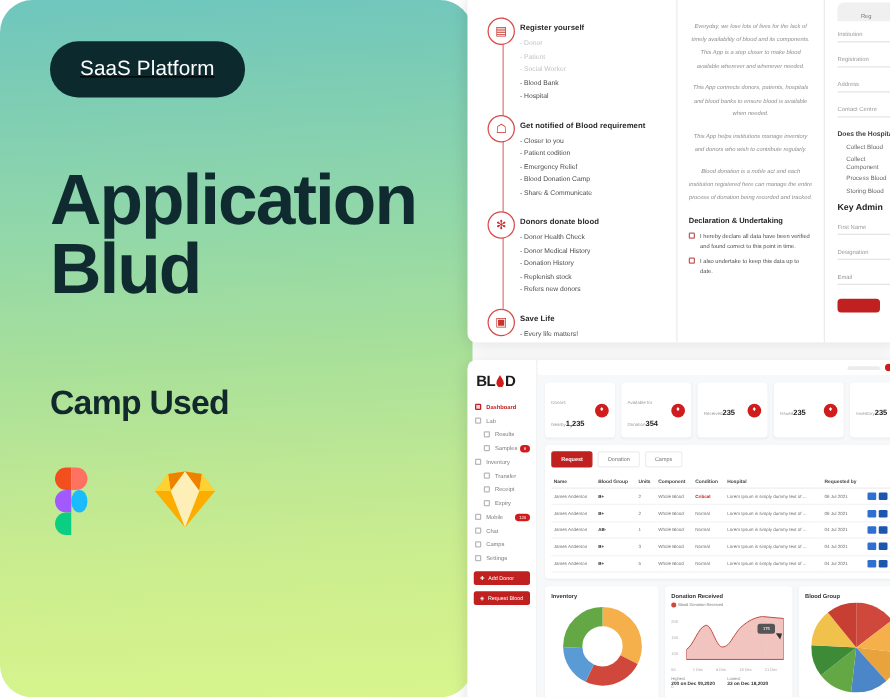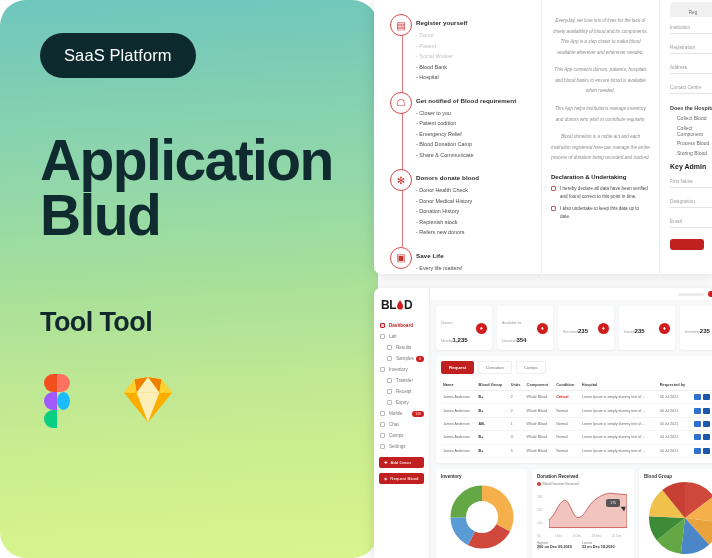--- a/index.html
+++ b/index.html
@@ -9,21 +9,21 @@
   .canvas { position:relative; width:712px; height:558px; overflow:hidden; background:#fff; }
 
   
   .hero {
     position:absolute; left:0; top:0; width:378px; height:558px;
     border-radius:26px;
     background:linear-gradient(177deg,#6ec6bd 0%, #7ecdb4 14%, #93d8a8 34%,
                #a9e099 52%, #bfe893 68%, #cdee8e 82%, #d8f58d 100%);
     overflow:hidden;
   }
-  .pills { position:absolute; left:40px; top:33px; display:flex; gap:18px; }
+  .pills { position:absolute; left:40px; top:33px; display:flex; gap:18px;text-decoration:underline; }
   .pill {
     background:#0c2a2e; color:#fff; border-radius:30px;
     padding:13px 24px; font-size:16.5px; letter-spacing:.1px; white-space:nowrap;
     font-weight:400;
   }
   .hero-title {
     position:absolute; left:40px; top:133px; width:330px;
     color:#0f2b30; font-weight:bold; font-size:57px; line-height:.97;
     letter-spacing:-1.6px;
   }
@@ -171,21 +171,21 @@
 
     <div class="pills">
       <div class="pill">SaaS Platform</div>
     </div>
 
     <div class="hero-title">
       <span>Application</span>
       <span>Blud</span>
     </div>
 
-    <div class="tool-used">Tool Tool</div>
+    <div class="tool-used">Camp Used</div>
 
     <div class="tools">
       <div class="tool">
         <div class="figma">
           <i class="fg fg-a"></i>
           <i class="fg fg-b"></i>
           <i class="fg fg-c"></i>
           <i class="fg fg-d"></i>
           <i class="fg fg-e"></i>
         </div>

